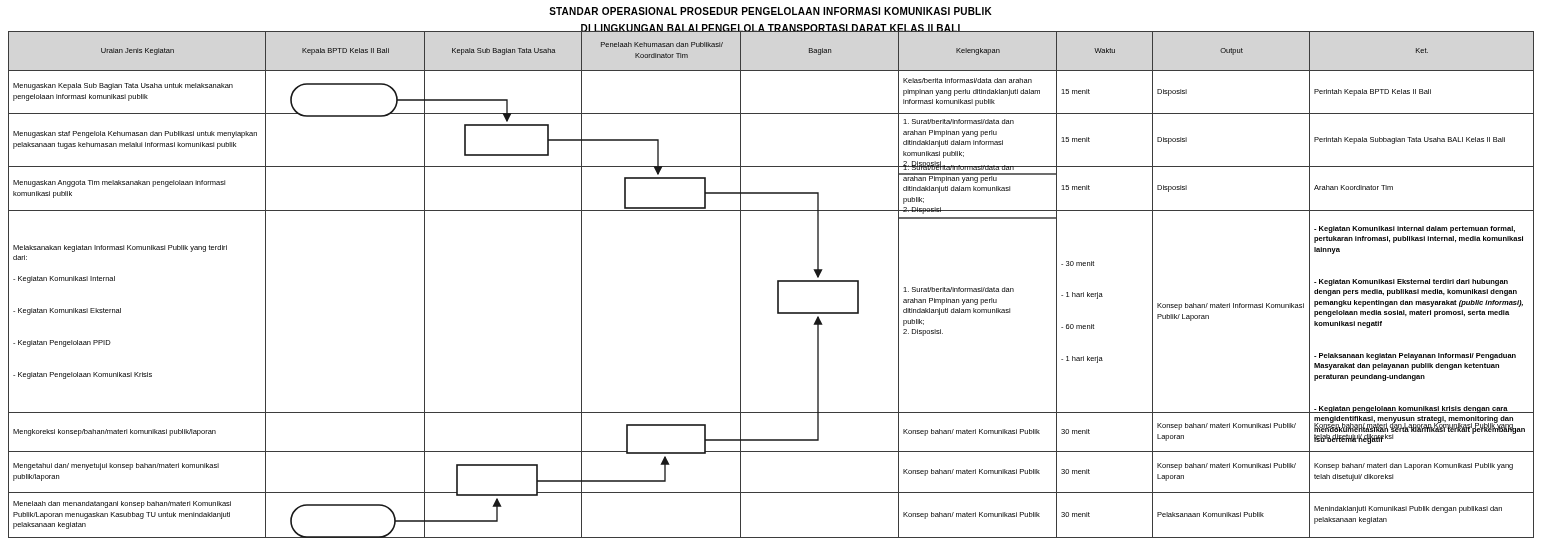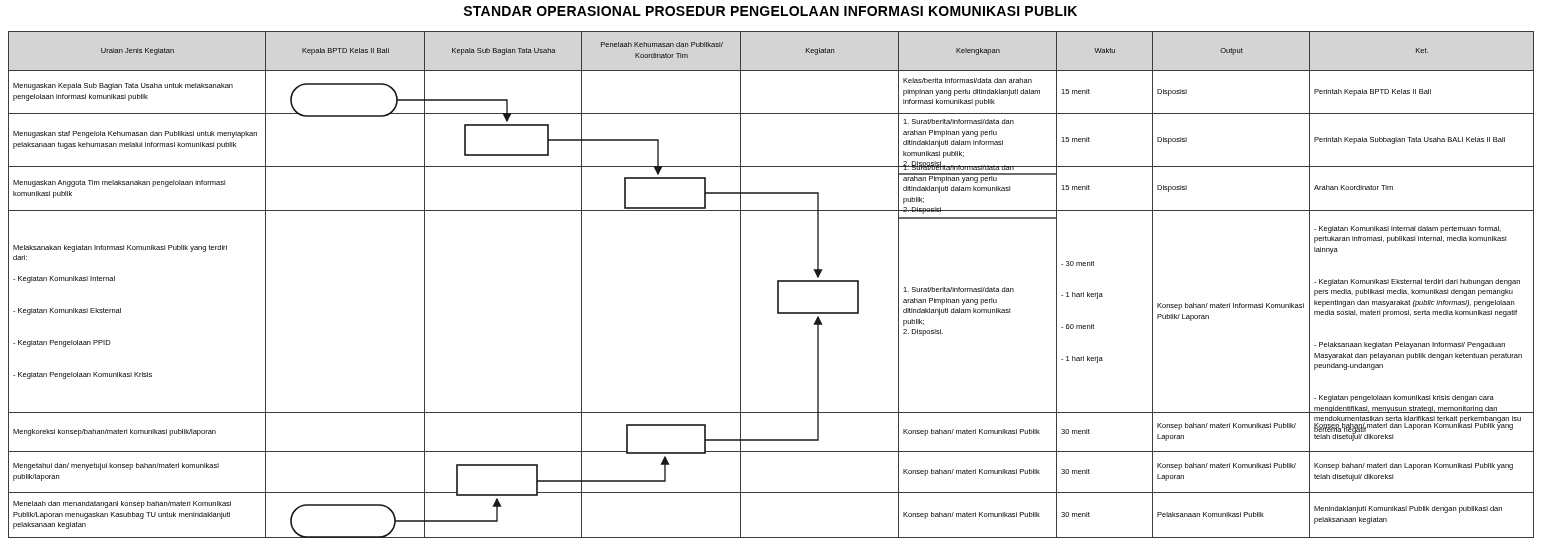--- a/index.html
+++ b/index.html
@@ -1,43 +1,44 @@
 <!DOCTYPE html>
 <html><head>
 <meta charset="utf-8">
 <style>
   html,body{margin:0;padding:0;background:#fff;}
   .stage{position:relative;width:1541px;height:549px;background:#ffffff;
          font-family:"Liberation Sans",sans-serif;color:#000;overflow:hidden;}
   .title-block{position:absolute;top:3px;left:0;width:1541px;text-align:center;
-               font-weight:bold;font-size:14px;line-height:17px;letter-spacing:.2px;}
+               font-weight:bold;font-size:10px;line-height:17px;letter-spacing:.2px;}
   table.sop{position:absolute;left:8px;top:31px;width:1525px;
             border-collapse:collapse;table-layout:fixed;}
   .sop td,.sop th{border:1.5px solid #3d3d3d;padding:0;position:relative;
                   font-size:7.5px;line-height:10.6px;font-weight:normal;vertical-align:top;}
   .sop th{background:#d4d4d4;height:38px;}
   .ct{position:absolute;left:4px;right:3px;top:0;bottom:0;display:flex;
       align-items:center;white-space:pre-line;overflow:visible;text-align:left;}
   .ctr{justify-content:center;text-align:center;}
   .kel-ov1{display:block;top:3px;bottom:auto;}
   .kel-ov2{display:block;top:-4px;bottom:auto;}
   .ketbig{display:block;top:2px;bottom:auto;}
-  .ketbig p{margin:0 0 10.6px 0;}
+  .ketbig p{margin:0 0 10.6px 0;font-weight:bold;}
   .it{font-style:italic;}
   tr.r1{height:43px;} tr.r2{height:53px;} tr.r3{height:44px;} tr.r4{height:202px;}
   tr.r5{height:39px;} tr.r6{height:41px;border-radius:8px;} tr.r7{height:45px;text-decoration:underline;}
   svg.overlay{position:absolute;left:0;top:0;pointer-events:none;}
 </style>
 </head>
 <body>
 
 <div class="stage">
 
   <div class="title-block">
     <div>STANDAR OPERASIONAL PROSEDUR PENGELOLAAN INFORMASI KOMUNIKASI PUBLIK</div>
+    <div>DI LINGKUNGAN BALAI PENGELOLA TRANSPORTASI DARAT KELAS II BALI</div>
   </div>
 
   <table class="sop">
     <colgroup>
       <col style="width:257px">
         <col style="width:159px">
         <col style="width:157px">
       <col style="width:159px">
         <col style="width:158px">
         <col style="width:158px">
@@ -53,21 +54,21 @@
       <th>
             <div class="ct ctr">Kepala BPTD Kelas II Bali</div>
           </th>
       <th>
             <div class="ct ctr">Kepala Sub Bagian Tata Usaha</div>
           </th>
       <th>
             <div class="ct ctr">Penelaah Kehumasan dan Publikasi/ Koordinator Tim</div>
           </th>
       <th>
-            <div class="ct ctr">Kegiatan</div>
+            <div class="ct ctr">Bagian</div>
           </th>
       <th>
             <div class="ct ctr">Kelengkapan</div>
           </th>
       <th>
             <div class="ct ctr">Waktu</div>
           </th>
       <th>
             <div class="ct ctr">Output</div>
           </th>

